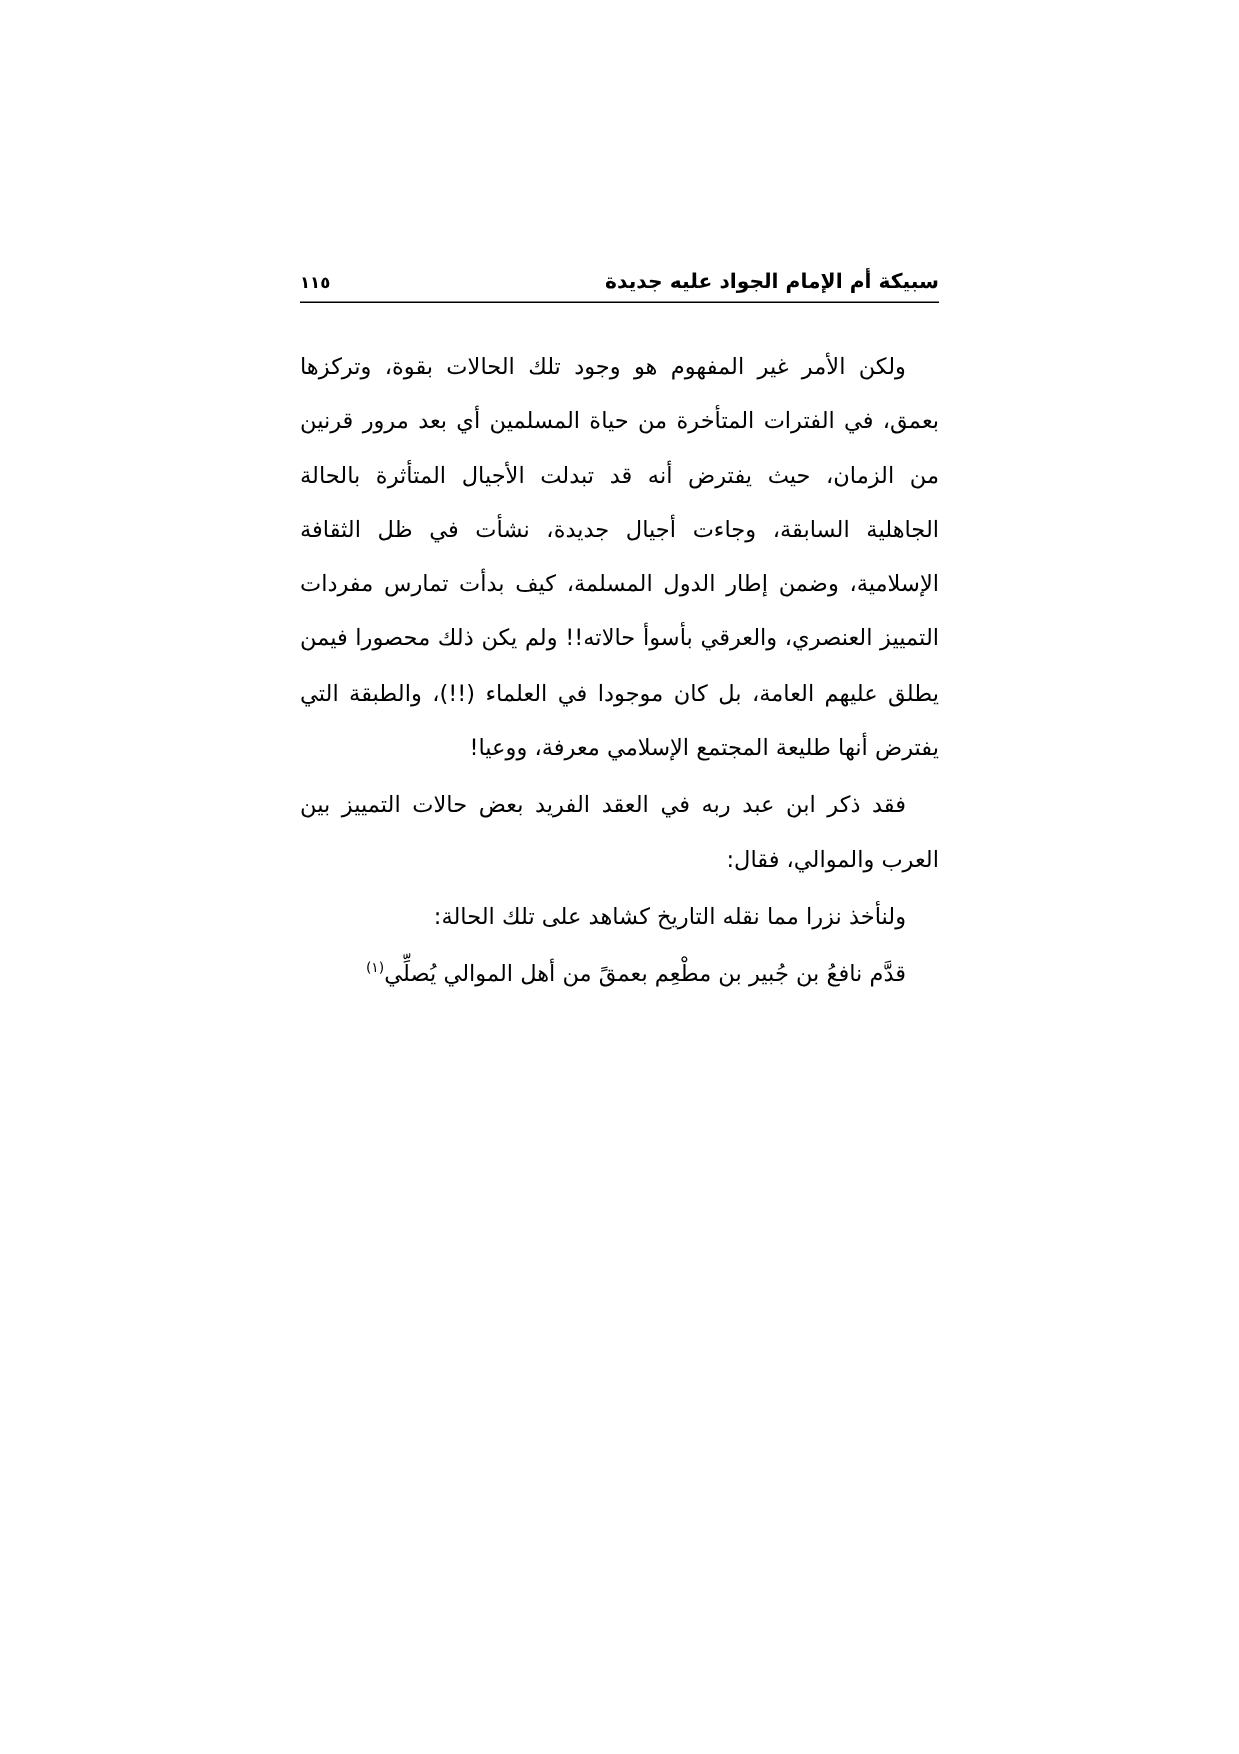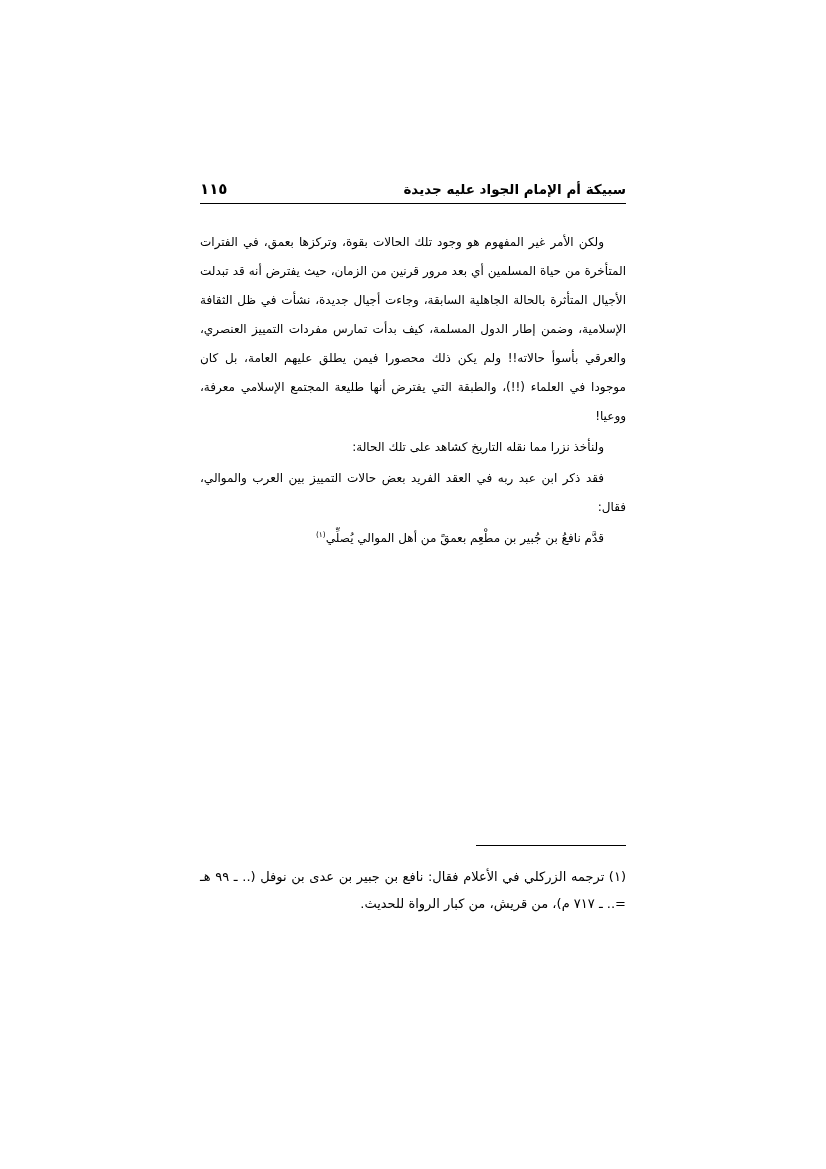--- a/index.html
+++ b/index.html
@@ -41,29 +41,29 @@
     font-weight: bold;
     padding-bottom: 5px;
     border-bottom: 1.3px solid #000;
     letter-spacing: 0;
   }
   .header-title {
     white-space: nowrap;
   }
   .header-page {
     white-space: nowrap;
-    font-size: 15px;
+    font-size: 11px;
   }
   
   .body-text {
     margin-top: 24px;
     direction: rtl;
     text-align: justify;
     text-align-last: right;
-    font-size: 12px;
+    font-size: 15px;
     line-height: 2.42;
   }
   p.para {
     margin: 0 0 0 0;
     text-indent: 22px;
     text-align: justify;
     text-align-last: right;
   }
   p.para + p.para {
     margin-top: 2px;
@@ -103,25 +103,21 @@
 
   <div class="content">
 
     <div class="header-row">
       <span class="header-title">سبيكة أم الإمام الجواد عليه جديدة</span>
       <span class="header-page">١١٥</span>
     </div>
 
     <div class="body-text">
       <p class="para">ولكن الأمر غير المفهوم هو وجود تلك الحالات بقوة، وتركزها بعمق، في الفترات المتأخرة من حياة المسلمين أي بعد مرور قرنين من الزمان، حيث يفترض أنه قد تبدلت الأجيال المتأثرة بالحالة الجاهلية السابقة، وجاءت أجيال جديدة، نشأت في ظل الثقافة الإسلامية، وضمن إطار الدول المسلمة، كيف بدأت تمارس مفردات التمييز العنصري، والعرقي بأسوأ حالاته!! ولم يكن ذلك محصورا فيمن يطلق عليهم العامة، بل كان موجودا في العلماء (!!)، والطبقة التي يفترض أنها طليعة المجتمع الإسلامي معرفة، ووعيا!</p>
+      <p class="para">فقد ذكر ابن عبد ربه في العقد الفريد بعض حالات التمييز بين العرب والموالي، فقال:</p>
       <p class="para">ولنأخذ نزرا مما نقله التاريخ كشاهد على تلك الحالة:</p>
-      <p class="para">فقد ذكر ابن عبد ربه في العقد الفريد بعض حالات التمييز بين العرب والموالي، فقال:</p>
       <p class="para"><span>قدَّم نافعُ بن جُبير بن مطْعِم بعمقً من أهل الموالي يُصلِّي</span><sup class="fn-marker">(١)</sup></p>
     </div>
 
   </div>
 
-  <div class="footnote-wrap">
-    <div class="footnote-rule"></div>
-    <div class="footnote-text">(١) ترجمه الزركلي في الأعلام فقال: نافع بن جبير بن عدى بن نوفل (.. ـ ٩٩ هـ =.. ـ ٧١٧ م)، من قريش، من كبار الرواة للحديث.</div>
-  </div>
 
 </div>
 
 </body></html>

